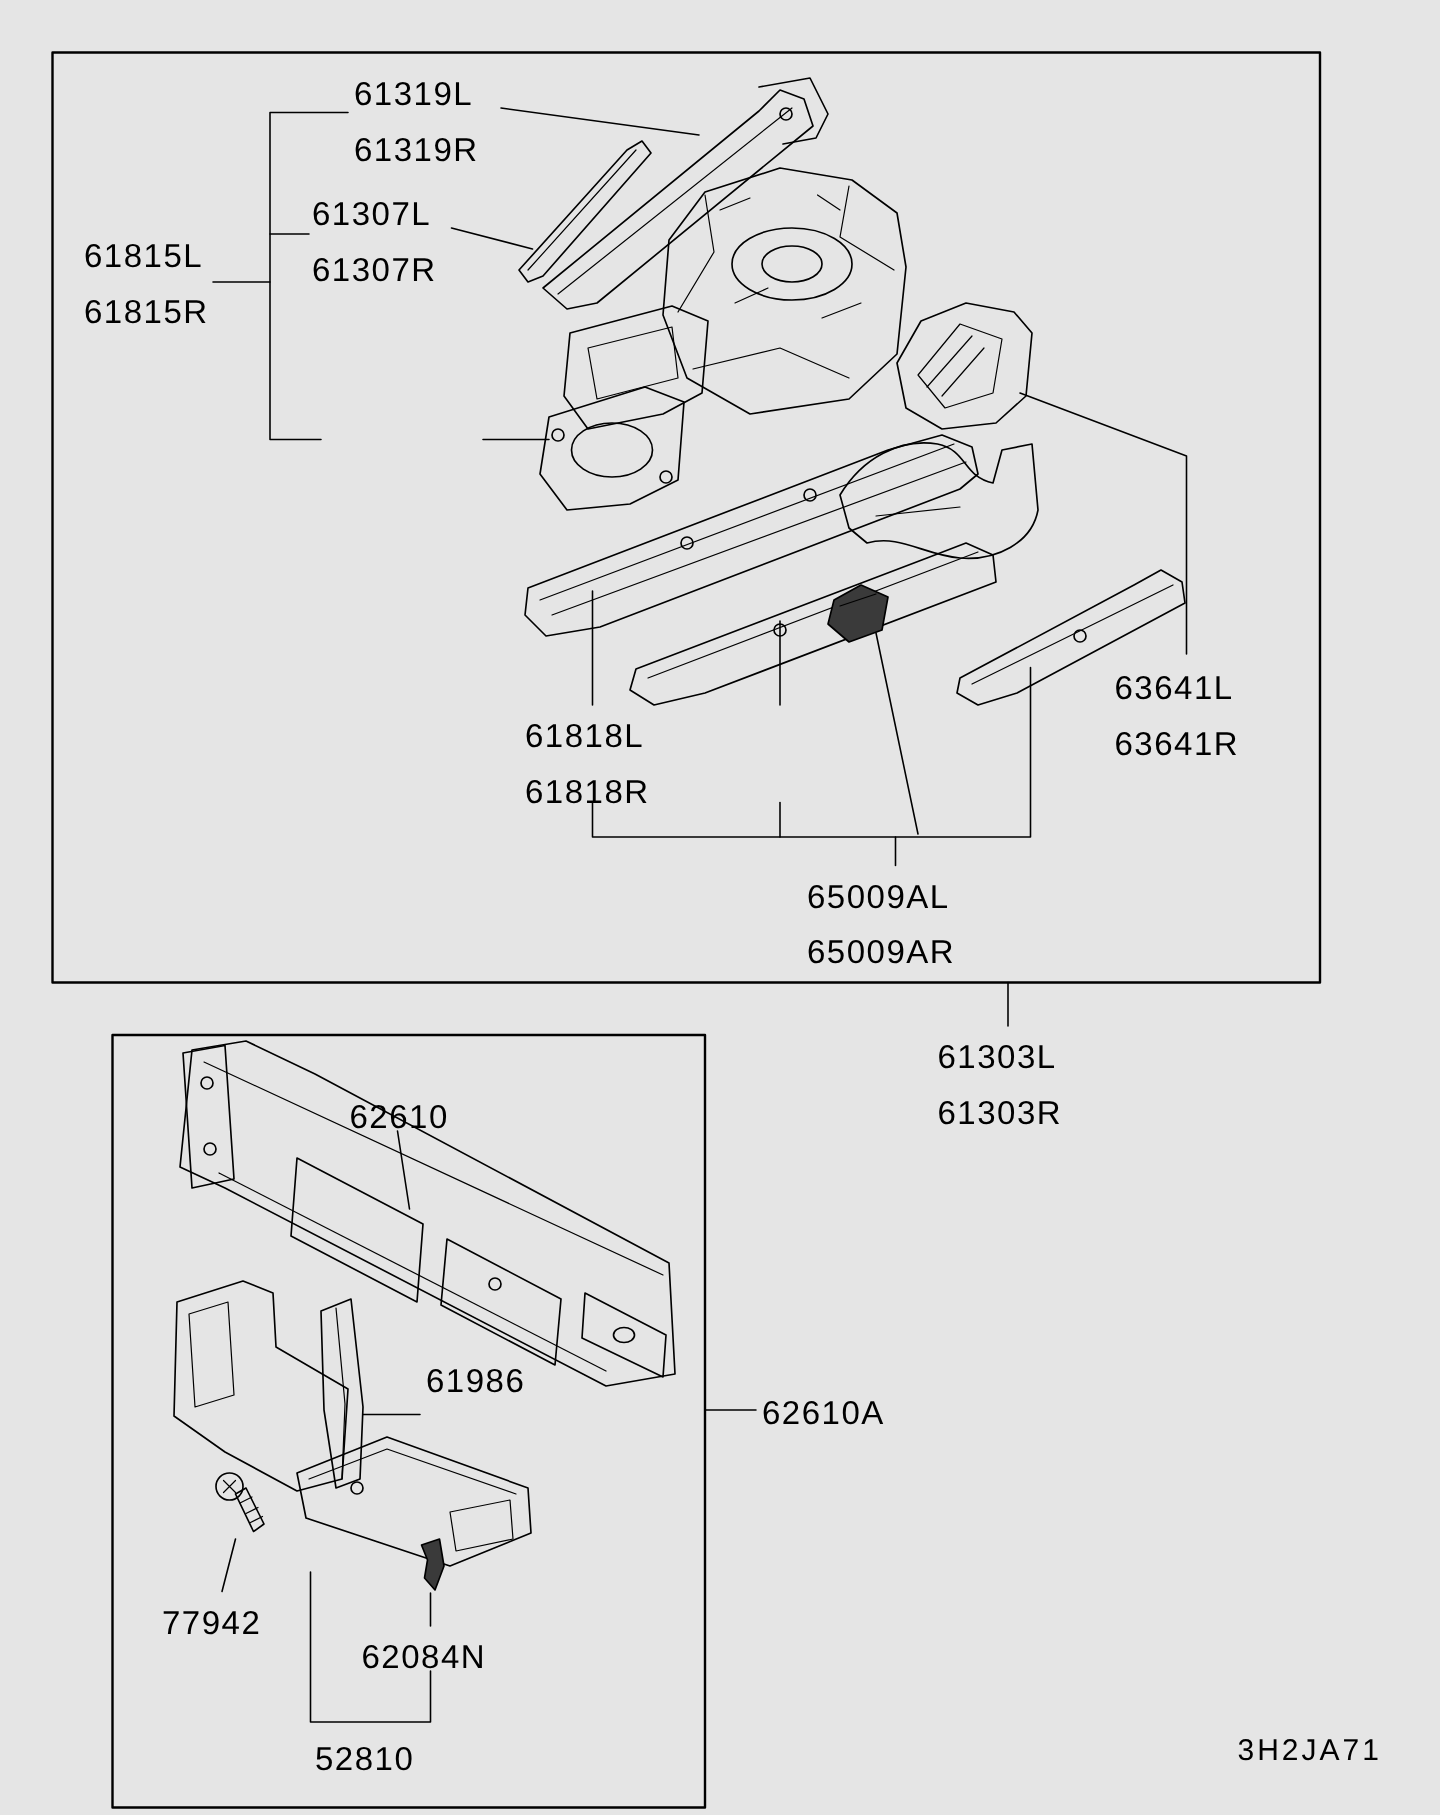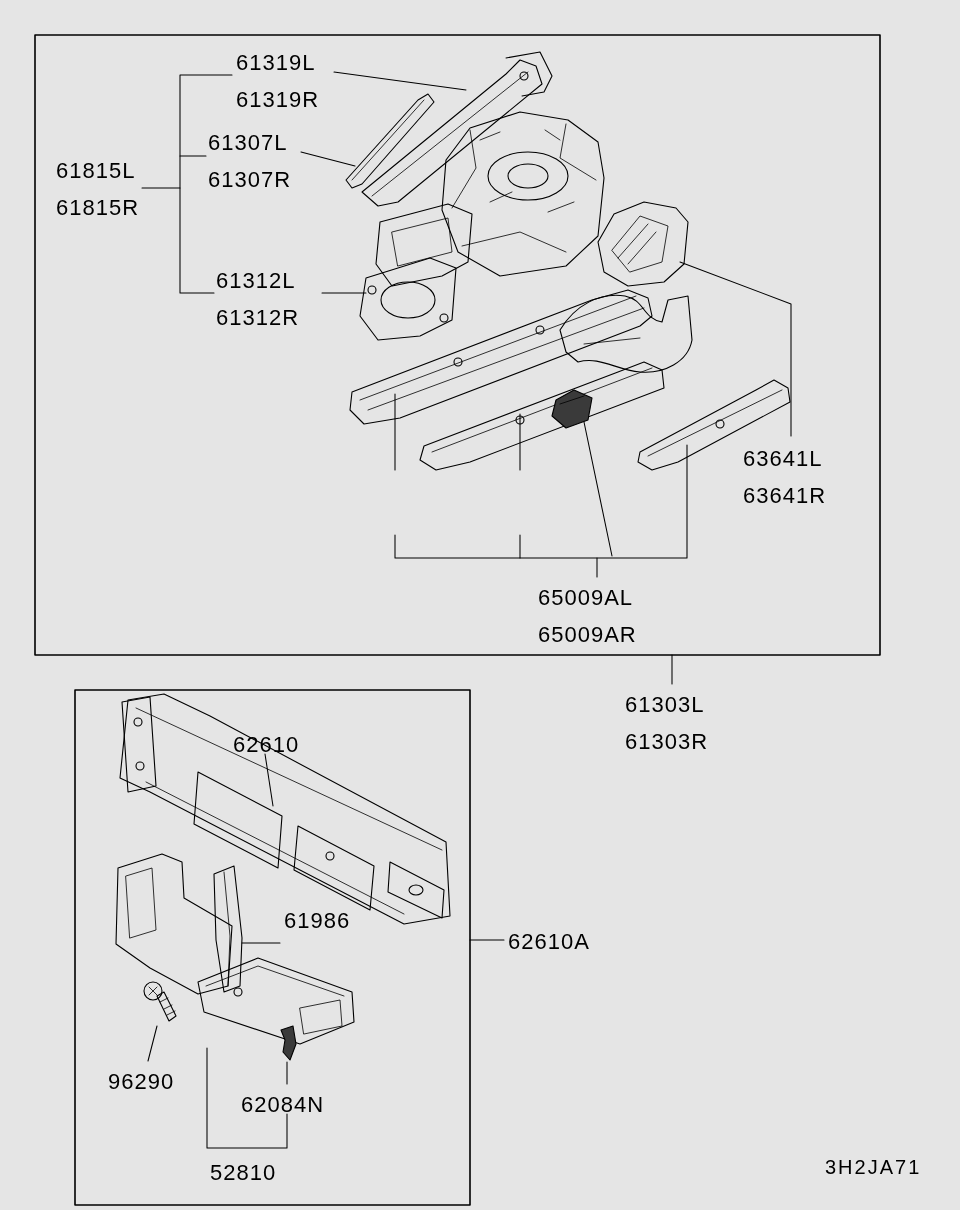--- a/index.html
+++ b/index.html
@@ -175,23 +175,23 @@
     <div>61319R</div>
   </div>
   <div class="lbl" style="left:208px;top:124px">
     <div>61307L</div>
     <div>61307R</div>
   </div>
   <div class="lbl" style="left:56px;top:152px">
     <div>61815L</div>
     <div>61815R</div>
   </div>
-  <div class="lbl" style="left:216px;top:262px">
-    <div>61312L</div>
-    <div>61312R</div>
+  <div class="lbl" style="left:350px;top:472px">
+    <div>61818L</div>
+    <div>61818R</div>
   </div>
   <div class="lbl" style="left:743px;top:440px">
     <div>63641L</div>
     <div>63641R</div>
   </div>
   <div class="lbl" style="left:538px;top:579px">
     <div>65009AL</div>
     <div>65009AR</div>
   </div>
   <div class="lbl" style="left:625px;top:686px">
@@ -202,21 +202,21 @@
   <div class="lbl" style="left:233px;top:726px">
     <div>62610</div>
   </div>
   <div class="lbl" style="left:284px;top:902px">
     <div>61986</div>
   </div>
   <div class="lbl" style="left:508px;top:923px">
     <div>62610A</div>
   </div>
   <div class="lbl" style="left:108px;top:1063px">
-    <div>96290</div>
+    <div>77942</div>
   </div>
   <div class="lbl" style="left:241px;top:1086px">
     <div>62084N</div>
   </div>
   <div class="lbl" style="left:210px;top:1154px">
     <div>52810</div>
   </div>
 
   <div class="code" style="left:825px;top:1156px">3H2JA71</div>
 </div>

